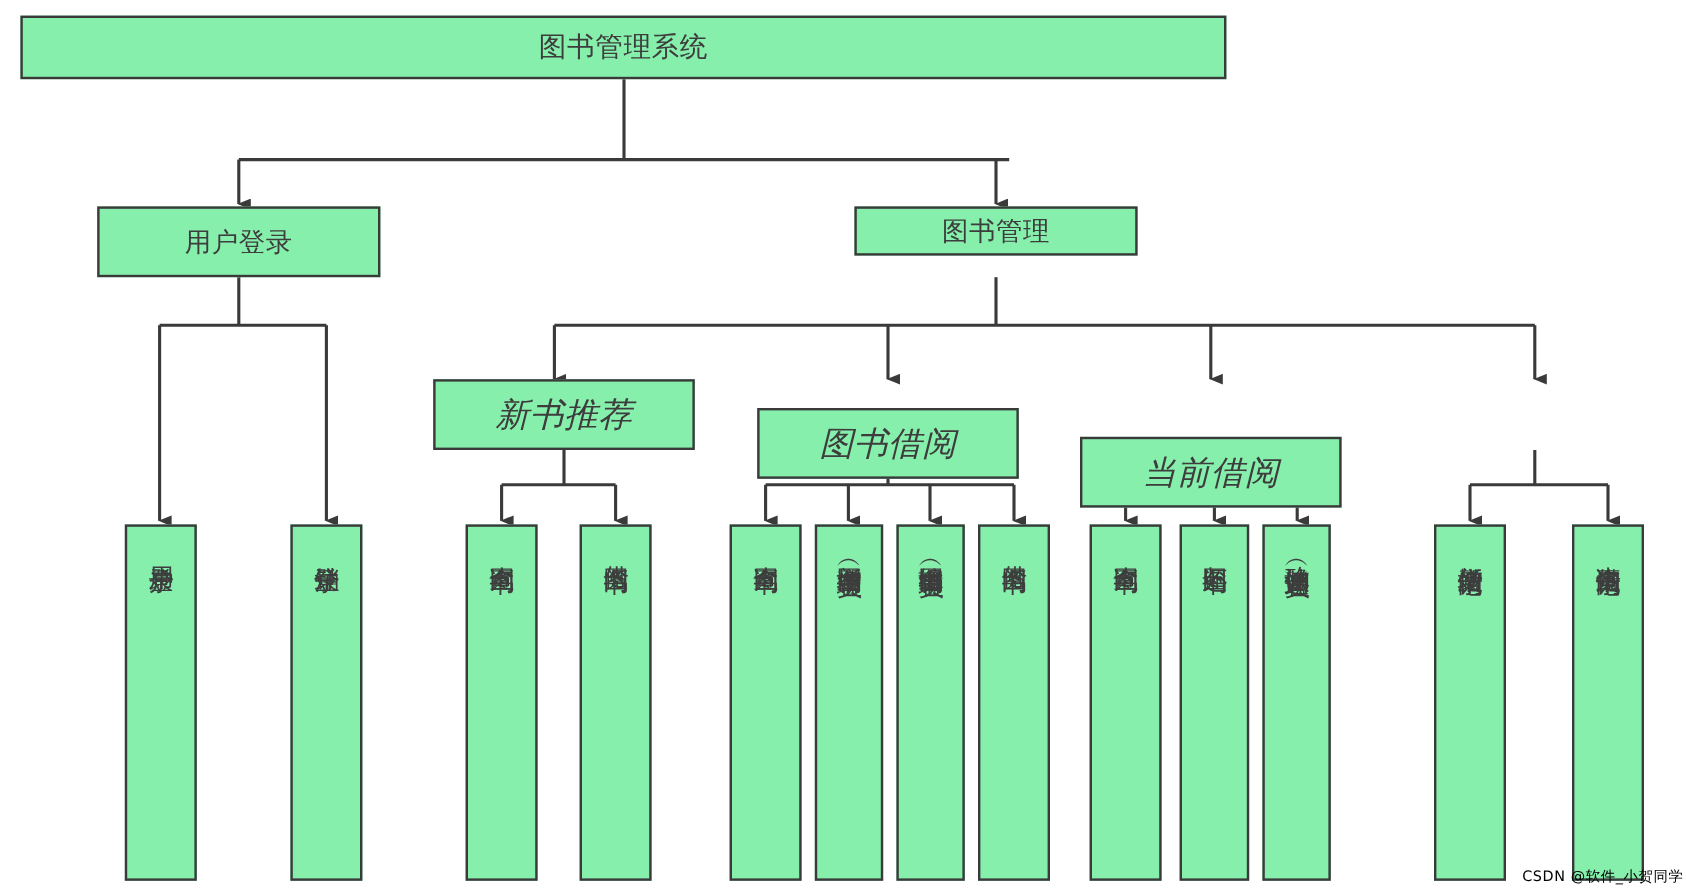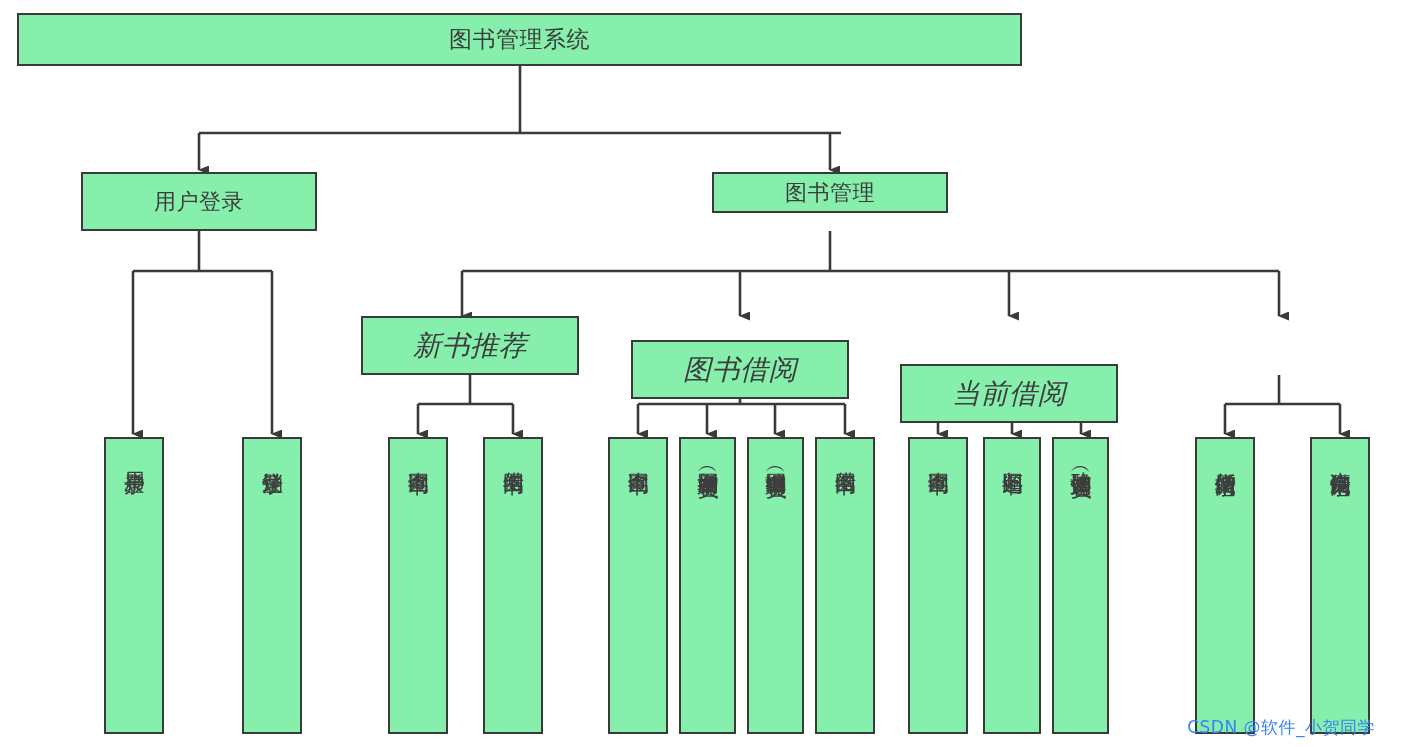--- a/index.html
+++ b/index.html
@@ -58,24 +58,24 @@
   }
   .node-leaf .node-label {
     writing-mode: vertical-rl;
     text-orientation: upright;
     font-size: 21px;
     line-height: 1.18;
     letter-spacing: 1px;
   }
   #watermark {
     position: absolute;
-    right: 30px;
+    right: 2px;
     bottom: 8px;
-    font-size: 17px;
-    color: #3b82f6;
+    font-size: 12px;
+    color: #000000;
     z-index: 5;
     white-space: nowrap;
     letter-spacing: 0.5px;
   }
 </style>
 </head>
 <body>
 
 <div id="diagram-root">
 

